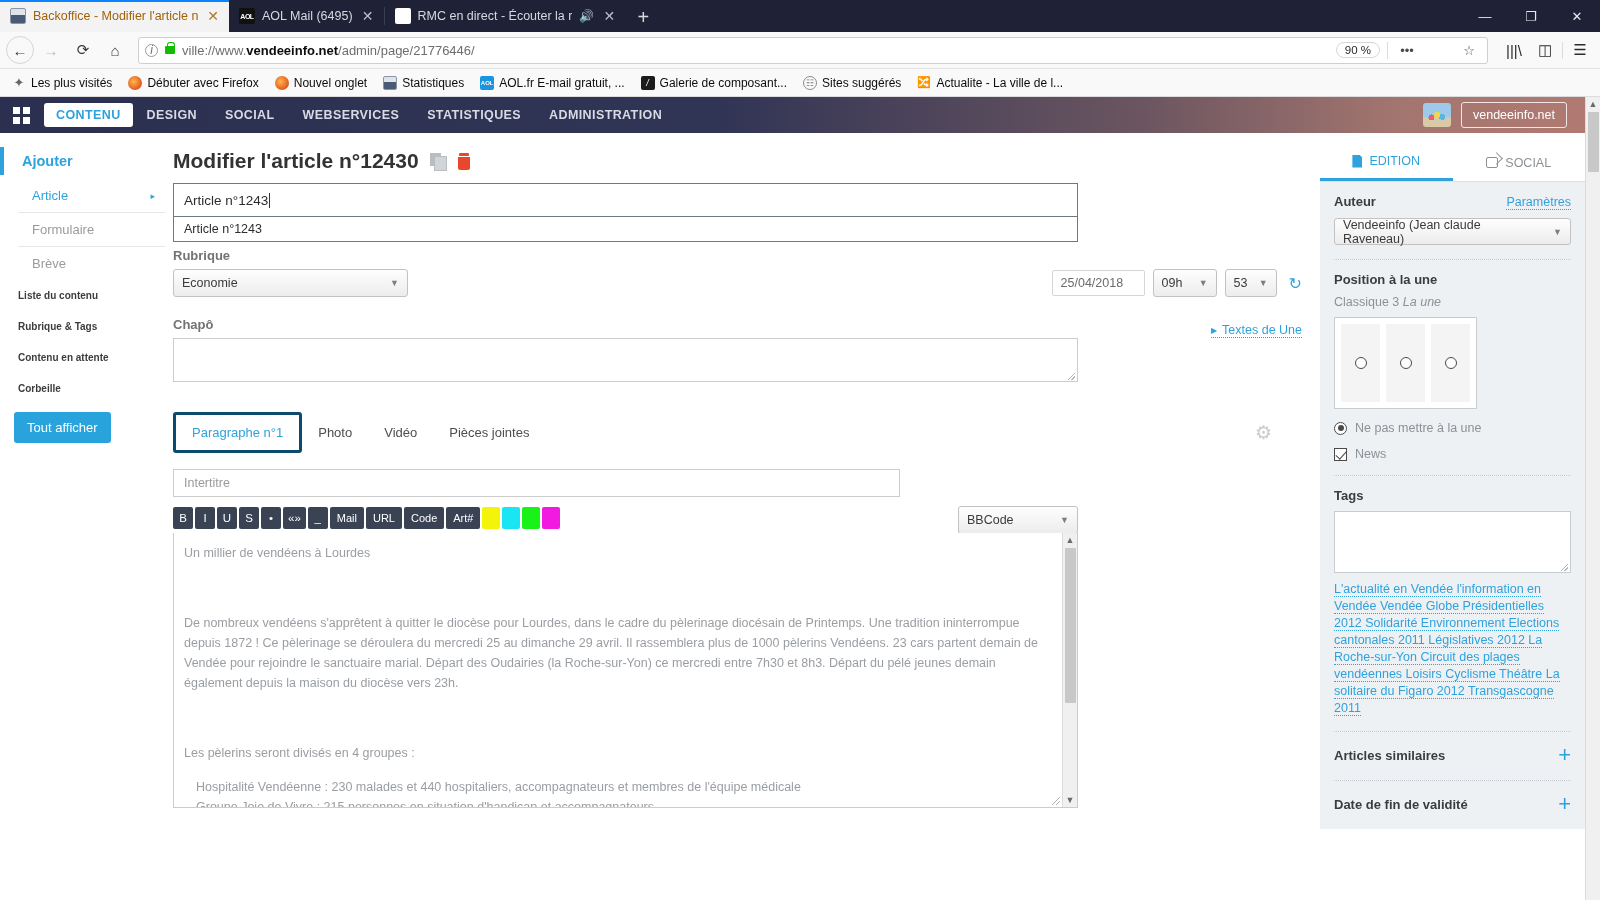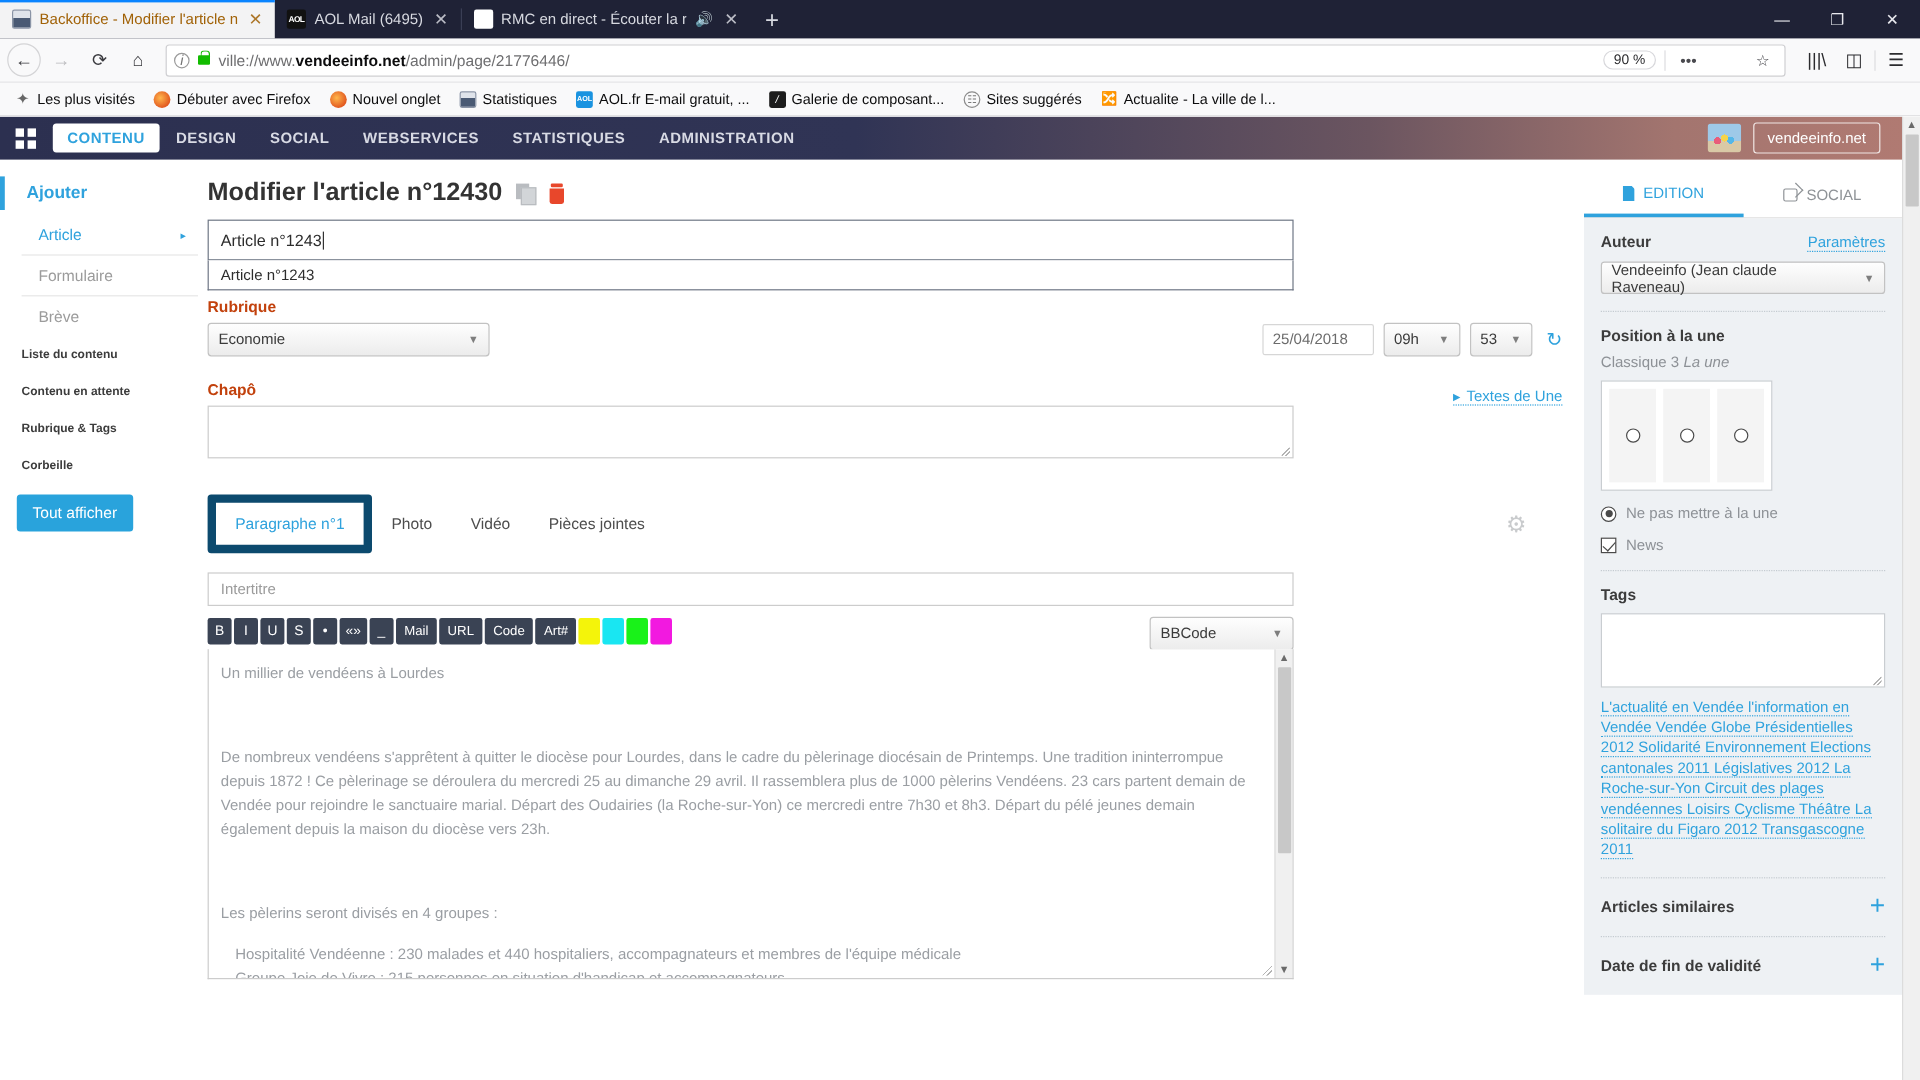--- a/index.html
+++ b/index.html
@@ -154,21 +154,21 @@
     width: 905px; height: 34px; border:1px solid #6f7785; background:#fff;
     padding: 0 10px; font-size: 13.5px; color:#2d2d2d; display:flex; align-items:center;
     position:relative;
   }
   .title-input .caret { width:1px; height:15px; background:#333; margin-left:1px; }
   .autocomplete {
     width: 905px; border:1px solid #6f7785; border-top:none; background:#fff;
     font-size: 12.5px; color:#2d2d2d; padding: 5px 10px; position:relative; z-index:5;
   }
 
-  .fieldlabel { color:#c2410c; font-size:13px; font-weight:bold; margin: 6px 0 6px 0; }
+  .fieldlabel { color:#737373; font-size:13px; font-weight:bold; margin: 6px 0 6px 0; }
   .row-rubrique { display:flex; align-items:center; position:relative; }
   .select {
     background: linear-gradient(#fefefe, #ececec);
     border:1px solid #c2c2c2; border-radius:3px; height:28px;
     display:flex; align-items:center; padding: 0 8px; font-size:12.5px; color:#3a3a3a;
   }
   .select .car { margin-left:auto; color:#7e7e7e; font-size:9px; padding-left: 10px;}
   .sel-rubrique { width: 235px; }
   .datetime { margin-left:auto; display:flex; align-items:center; gap:8px; }
   .date-field {
@@ -181,25 +181,25 @@
   .chapo-head { display:flex; align-items:flex-end; margin-top: 14px;}
   .textes-une { margin-left:auto; color:#2fa2dd; font-size:12.5px; border-bottom:1px dotted #2fa2dd; display:flex; align-items:center; gap:5px;}
   .textes-une .tri { font-size:8px; }
   .chapo-box { width:905px; height:44px; border:1px solid #ccc; background:#fff; position:relative; }
   .chapo-box::after{content:"";position:absolute;right:2px;bottom:1px;width:7px;height:7px;
     background: linear-gradient(135deg, transparent 45%, #b4b4b4 45%, #b4b4b4 55%, transparent 55%),
                 linear-gradient(135deg, transparent 70%, #b4b4b4 70%, #b4b4b4 80%, transparent 80%);}
 
   .tabs-row { display:flex; align-items:center; margin-top: 30px; position:relative; }
   .ctab { font-size:13px; color:#4d4d4d; padding: 10px 16px; }
-  .ctab.active { color:#2fa2dd; border:7px solid #0c4a6e; border-radius:3px; background:#fff; }
+  .ctab.active { color:#2fa2dd; border:3px solid #0c4a6e; border-radius:3px; background:#fff; }
   .gear { margin-left:auto; color:#c9cbcd; font-size:19px; padding-right: 30px;}
 
   .intertitre {
-    width:905px; height:28px; border:1px solid #ccc; background:#fff; margin-top: 16px;
+    width:727px; height:28px; border:1px solid #ccc; background:#fff; margin-top: 16px;
     display:flex; align-items:center; padding: 0 10px; font-size:12.5px; color:#9b9b9b;
   }
 
   .fmtbar { display:flex; align-items:center; gap:2px; margin-top: 10px; position:relative; width: 905px;}
   .fbtn {
     background:#3a4354; color:#fff; height:22px; min-width:20px; border-radius:2px;
     display:flex;align-items:center;justify-content:center; font-size:11.5px; padding: 0 5px;
   }
   .fbtn.wide { padding: 0 7px; font-size:11px; }
   .sw { width:18px; height:22px; border-radius:2px; }
@@ -397,22 +397,22 @@
               <span class="arrow">▸</span>
             </div>
             <div>
               <span>Formulaire</span>
             </div>
             <div>
               <span>Brève</span>
             </div>
           </div>
           <div class="sb-item">Liste du contenu</div>
+          <div class="sb-item">Rubrique &amp; Tags</div>
           <div class="sb-item">Contenu en attente</div>
-          <div class="sb-item">Rubrique &amp; Tags</div>
           <div class="sb-item">Corbeille</div>
           <div class="sb-btn">Tout afficher</div>
         </div>
 
         <div class="main">
           <div class="page-title">
             <span>Modifier l'article n°12430</span>
             <span class="copy-icon"></span>
             <span class="trash-icon"></span>
           </div>

